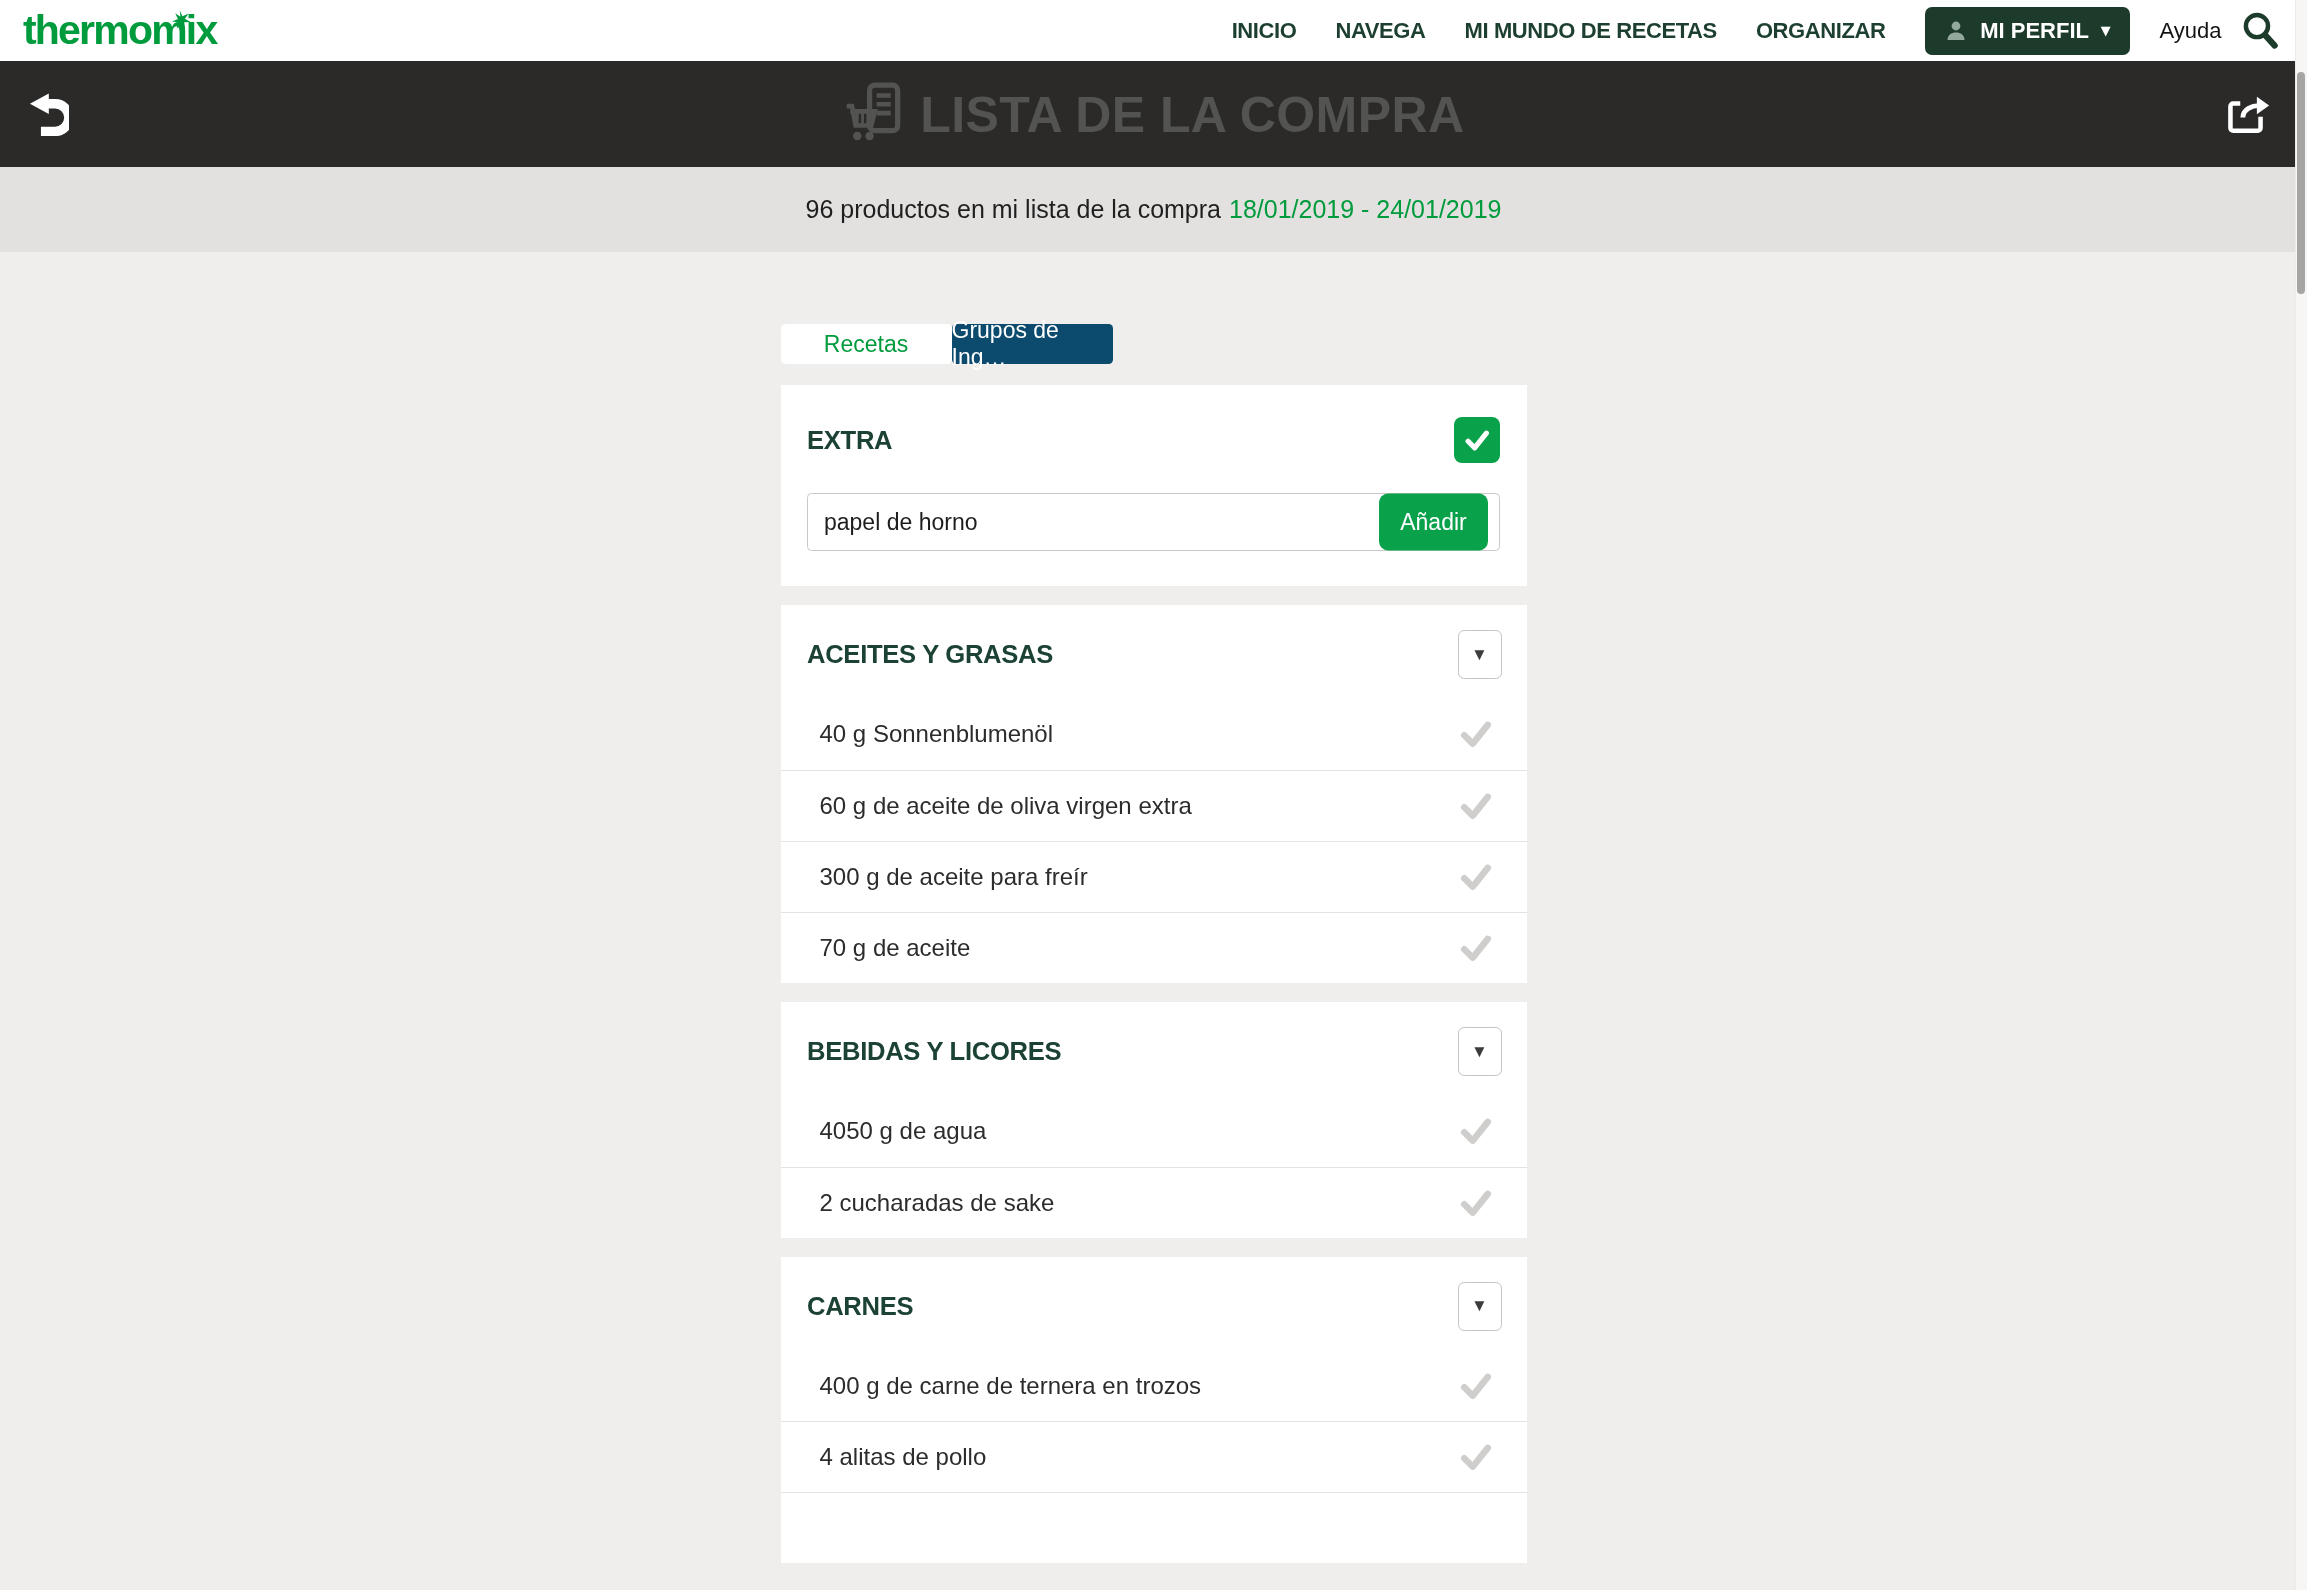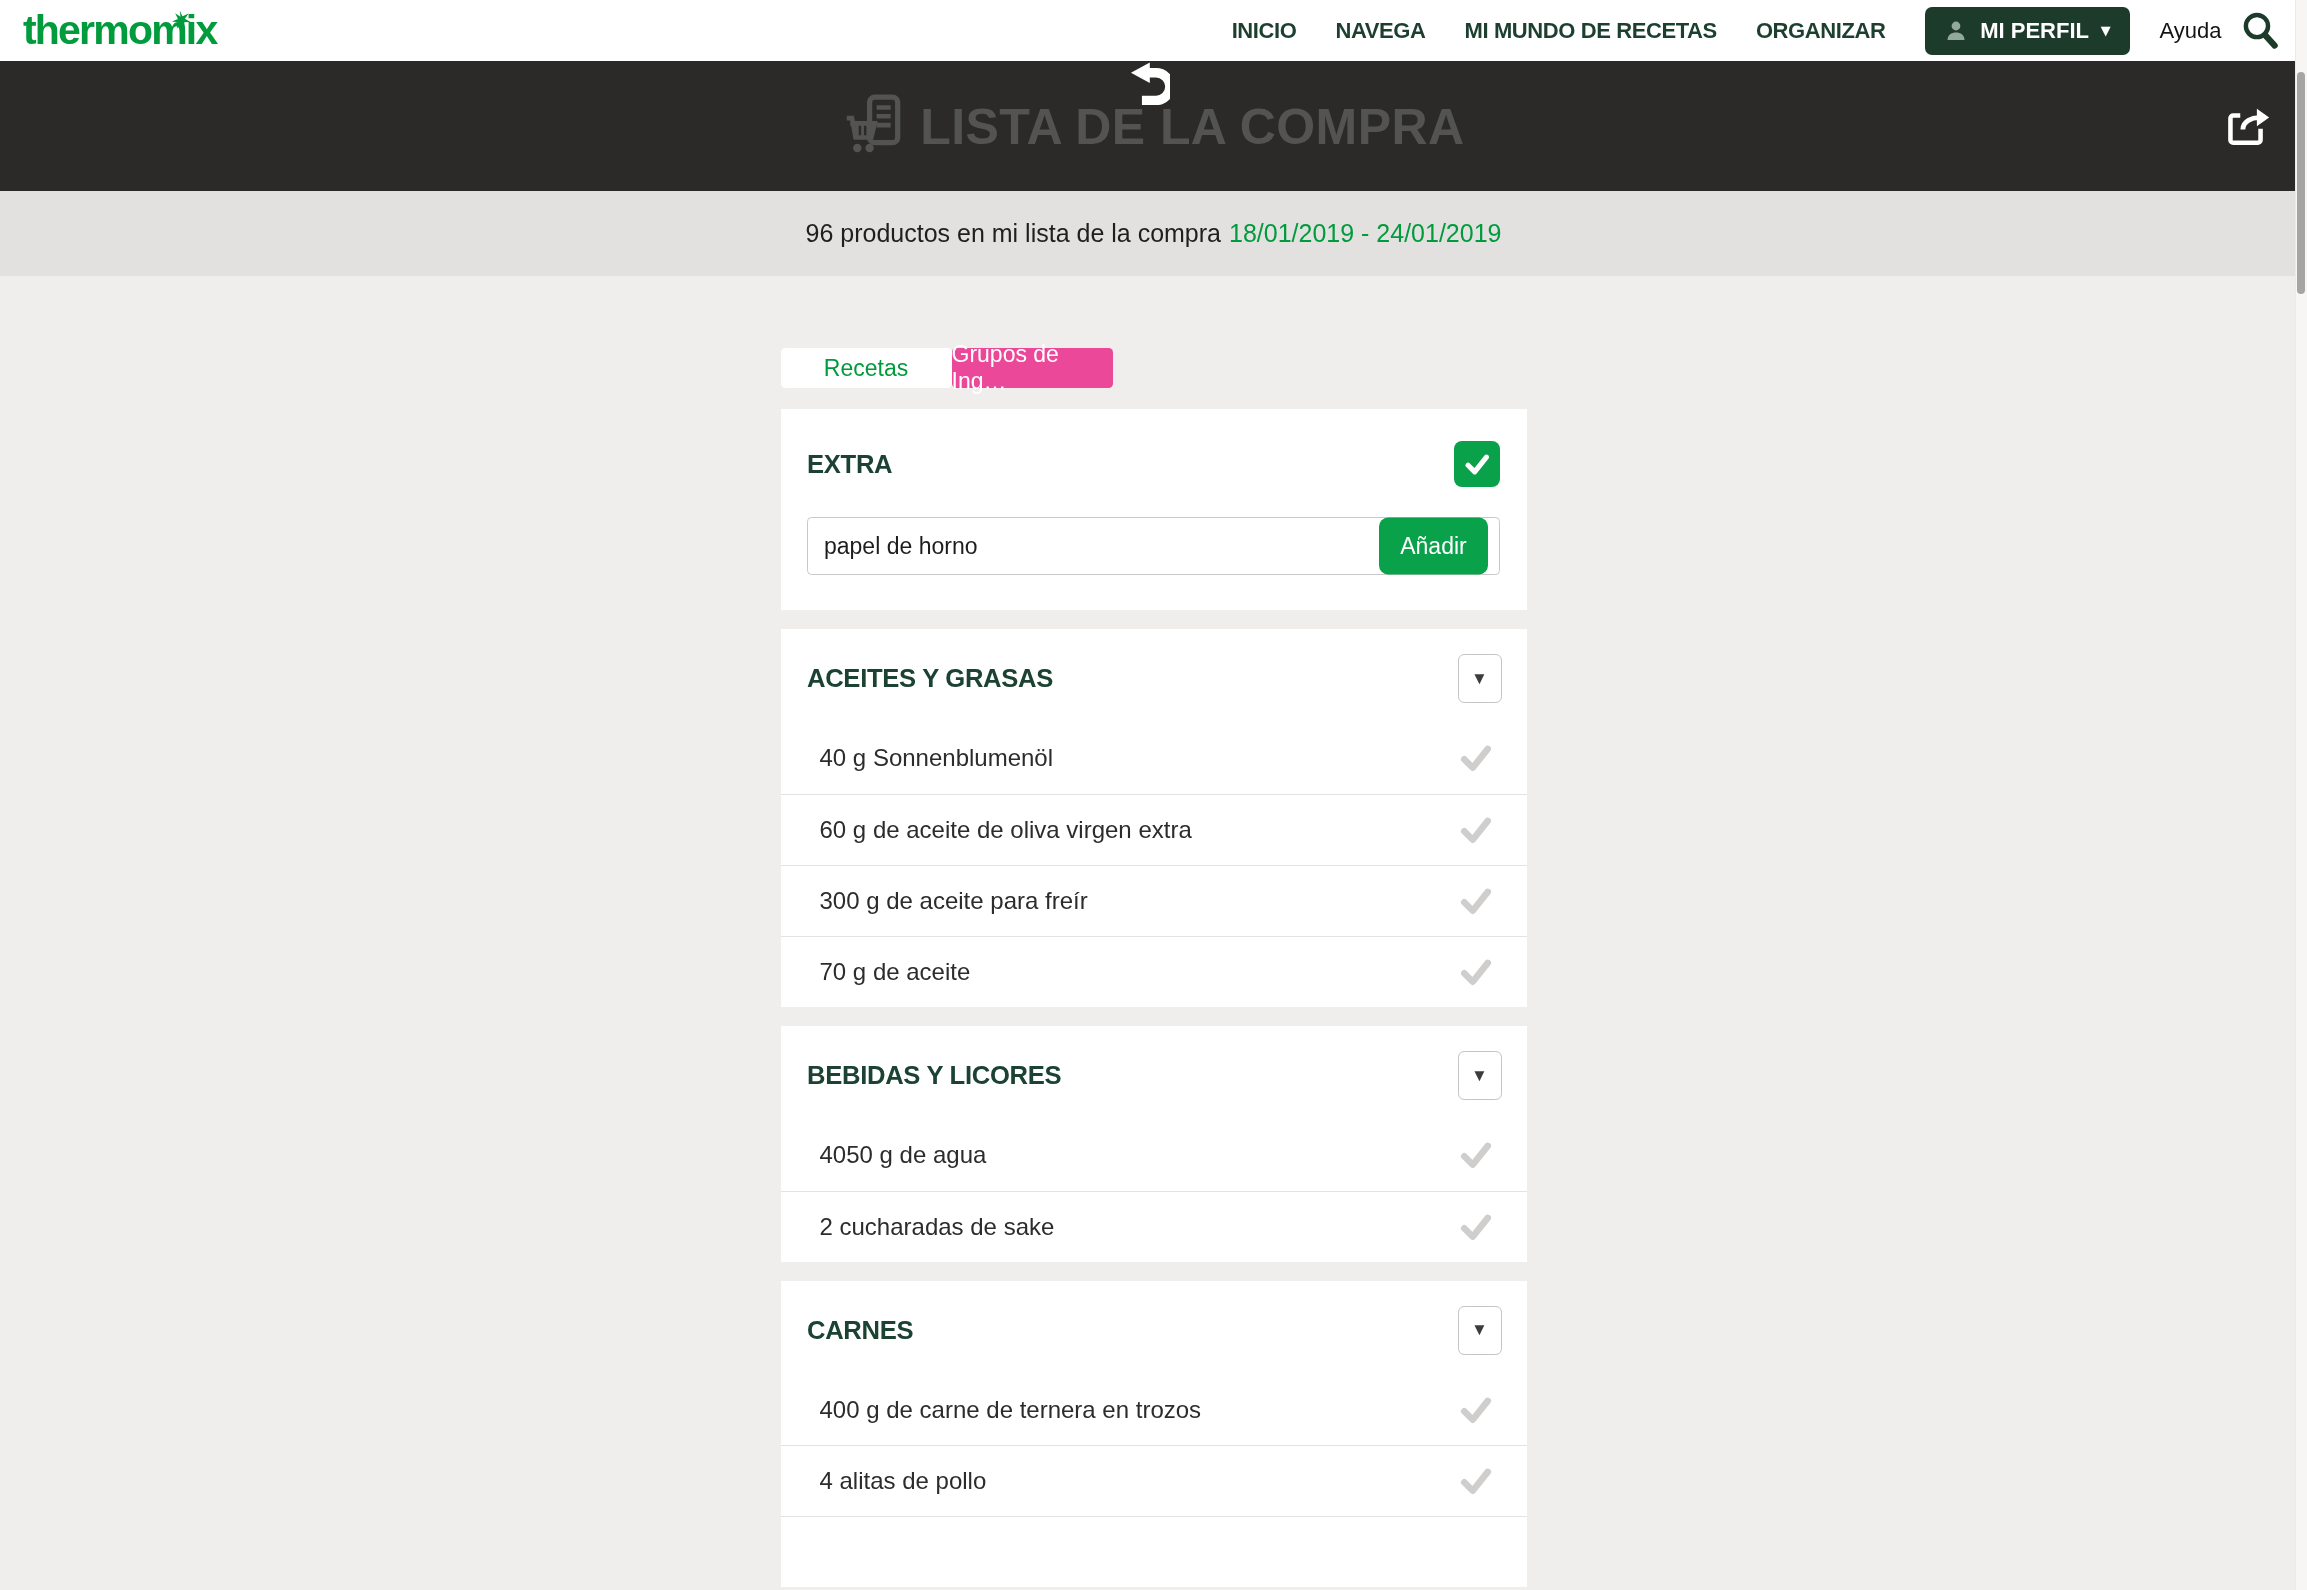--- a/index.html
+++ b/index.html
@@ -12,36 +12,36 @@
   .logo-star { position:absolute; top:-12.3px; right:23px; }
   .nav-right { margin-left:auto; display:flex; align-items:center; }
   .nav-link { font-weight:bold; font-size:22px; color:#1c3f30; letter-spacing:-0.4px; margin-right:39px; cursor:pointer; white-space:nowrap; }
   .profile-btn { background:#1d3b2b; color:#ffffff; font-weight:bold; font-size:22px; height:48px; border-radius:7px; display:flex; align-items:center; padding:0 19.4px; cursor:pointer; margin-right:30px; border:none; }
   .profile-btn .caret { margin-left:12.3px; font-size:17.6px; color:#fff; }
   .profile-btn svg { margin-right:12.3px; }
   .ayuda { font-size:22px; color:#141414; margin-right:18px; cursor:pointer; }
   .search-btn { width:41px; height:41px; display:flex; align-items:center; justify-content:center; cursor:pointer; }
 
   
-  .page-header { height:130px; background:#2b2a29; display:flex; align-items:center; padding:0 35px 0 26.5px; position:relative;flex-direction:column; }
+  .page-header { height:106px; background:#2b2a29; display:flex; align-items:center; padding:0 35px 0 26.5px; position:relative; }
   .back-btn { cursor:pointer; display:flex; }
   .title-group { position:absolute; left:50%; top:50%; transform:translate(-50%,-50%); display:flex; align-items:center; gap:17.6px; }
   .page-title { font-size:50px; font-weight:bold; color:#535352; letter-spacing:0.4px; white-space:nowrap; }
   .share-btn { margin-left:auto; cursor:pointer; display:flex; }
 
   
   .subheader { height:85px; background:#e2e1e0; display:flex; align-items:center; justify-content:center; font-size:25px; color:#1f1f1f; }
   .subheader .date { color:#009b3c; margin-left:8px; }
 
   
   .content { padding-top:72px; }
   .tabs { width:746px; margin:0 auto; display:flex; }
   .tab { height:40px; display:flex; align-items:center; justify-content:center; font-size:23px; cursor:pointer; border-radius:4.4px; }
   .tab-recetas { width:171px; background:#ffffff; color:#009b3c; }
-  .tab-grupos  { width:161px; background:#ec4899; color:#ffffff; }
+  .tab-grupos  { width:161px; background:#0c4a6e; color:#ffffff; }
 
   .card { width:746px; margin:0 auto; background:#ffffff; }
   .card-extra { margin-top:21px; padding:32px 26.5px 35px; }
   .extra-head { display:flex; justify-content:space-between; align-items:center; }
   .group-title { font-size:25.6px; font-weight:bold; color:#1b4233; letter-spacing:-0.3px; }
   .check-btn { width:46px; height:46px; background:#0aa14b; border:none; border-radius:8px; display:flex; align-items:center; justify-content:center; cursor:pointer; }
   .input-wrap { margin-top:30px; position:relative; }
   .extra-input { width:100%; height:58px; border:1.8px solid #c9c9c9; border-radius:4.4px; font-size:23px; color:#1d1d1d; padding:0 159px 0 16px; font-family:"Liberation Sans", sans-serif; outline:none; caret-color:#000; }
   .add-btn { position:absolute; right:12.3px; top:50%; transform:translateY(-50%); height:57px; padding:0 21px; background:#0aa14b; color:#ffffff; font-size:23px; border:none; border-radius:9px; cursor:pointer; font-family:"Liberation Sans", sans-serif; }
 

